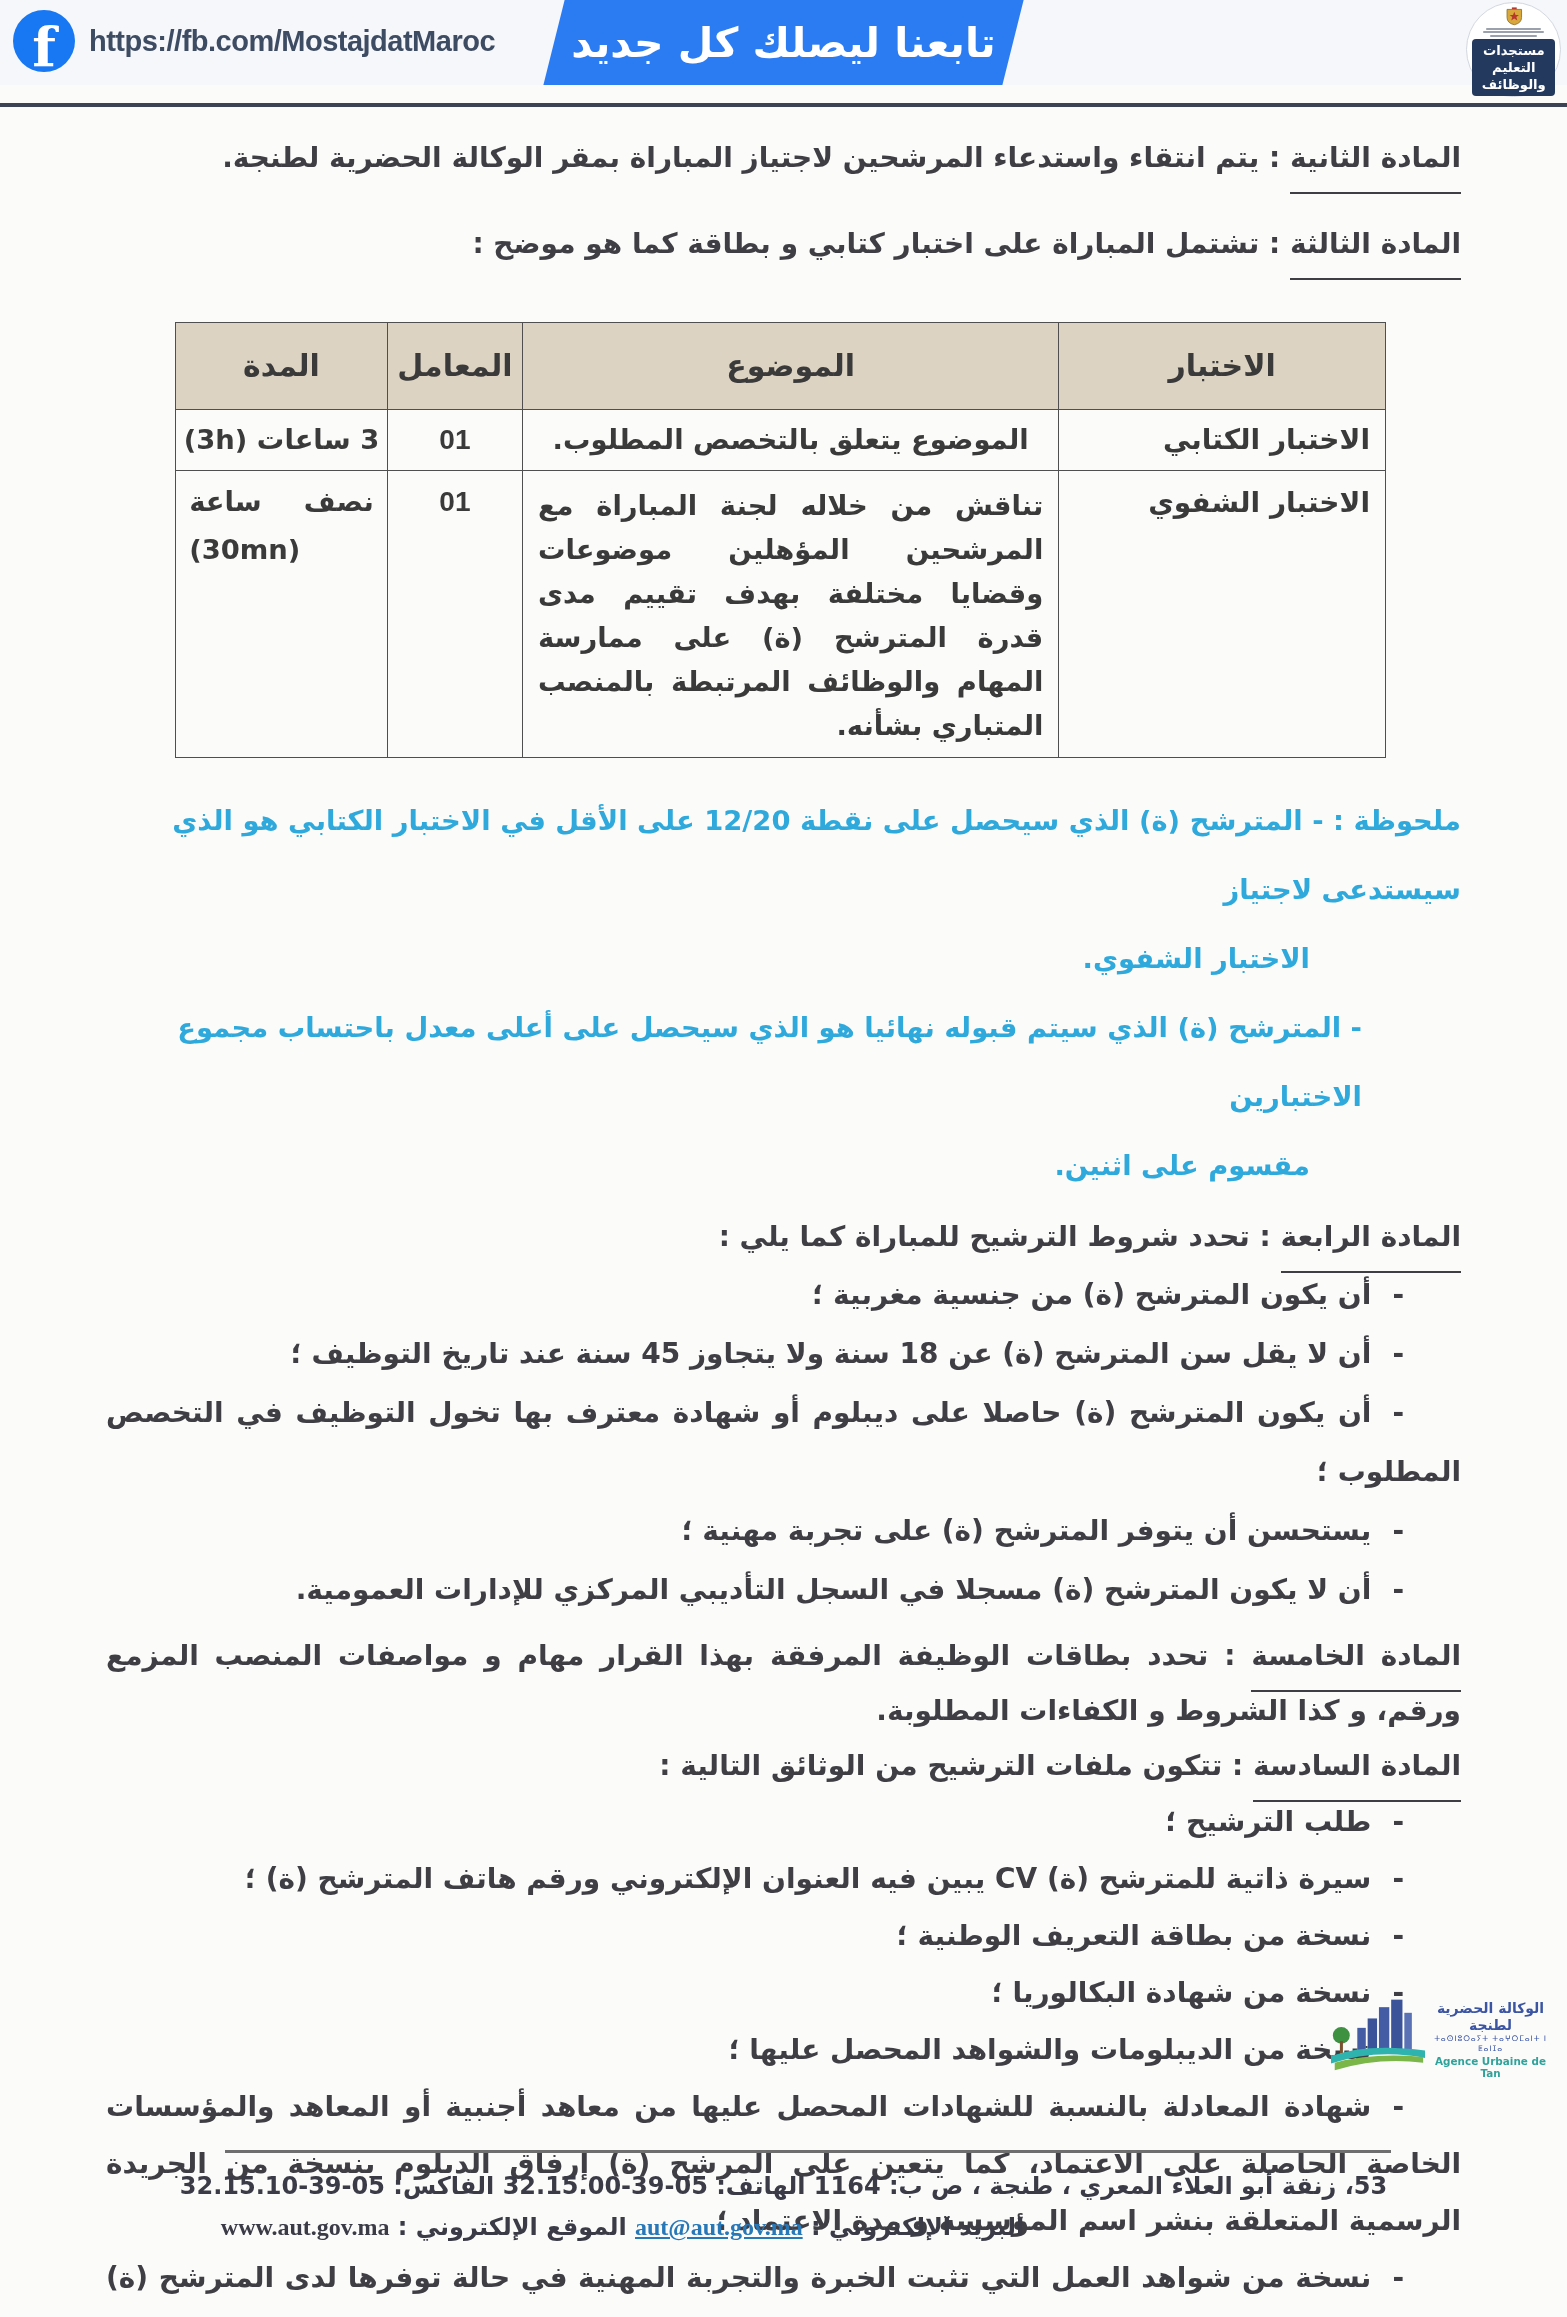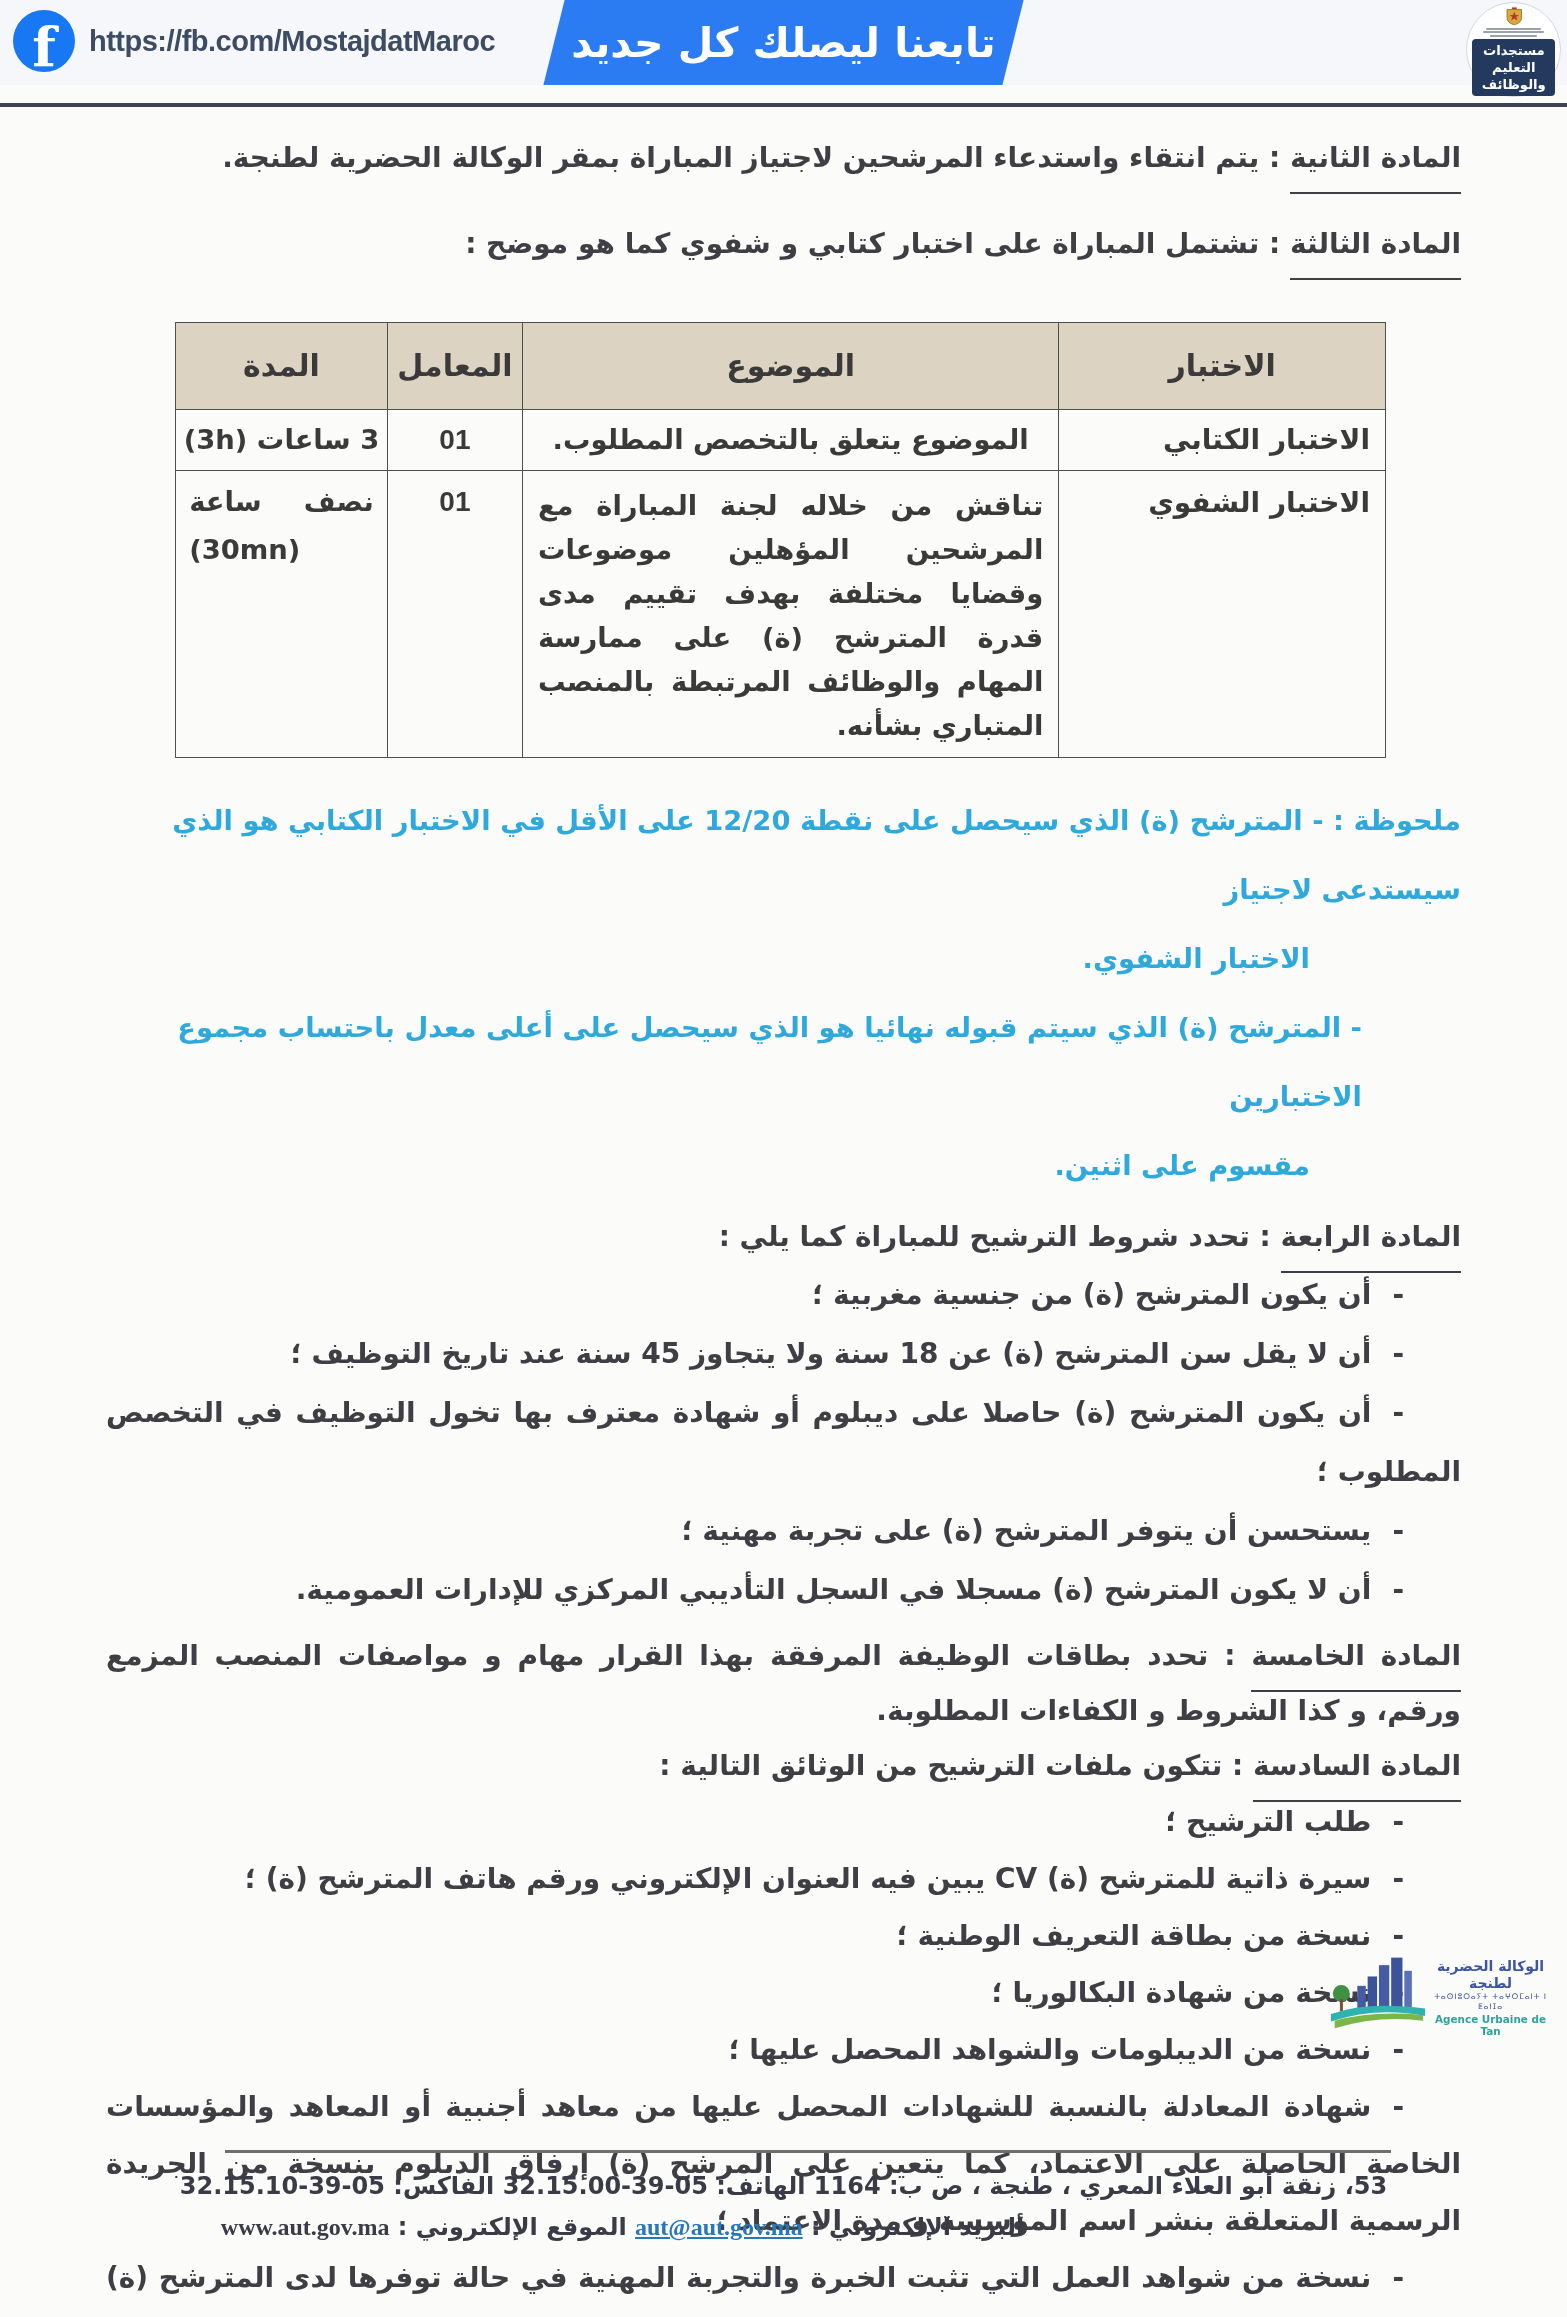--- a/index.html
+++ b/index.html
@@ -85,21 +85,21 @@
   .h-art { margin-top:7.6px; font-size:28px; line-height:57px; }
   .h-just { text-align:justify; line-height:55px; margin-top:9.5px; }
 
   .blist { font-size:28px; line-height:59px; }
   .dlist { font-size:28px; line-height:57px; }
   .b { text-indent:57px; text-align:justify; }
   .b::before { content:"-"; margin-left:21px; }
 
   
   .sep { position:absolute; top:2150px; left:225px; width:1166px; height:2.8px; background:#6e6e6e; }
-  .flogo { position:absolute; top:1952px; left:1329px; width:227px; height:87px; display:flex; align-items:flex-start; }
+  .flogo { position:absolute; top:1994px; left:1329px; width:227px; height:87px; display:flex; align-items:flex-start; }
   .flogo .txt { width:127px; text-align:center; padding-top:5.7px; }
   .flogo .ar { font-size:14px; font-weight:700; color:#3b55a3; direction:rtl; line-height:17px; }
   .flogo .tif { font-size:7.6px; color:#3b55a3; line-height:10.4px; letter-spacing:0.9px; }
   .flogo .fr { font-size:10.4px; font-weight:700; color:#2fa39b; line-height:12.3px; }
   .addr1 {
     position:absolute; top:2172px; left:0; width:1567px; text-align:center; direction:rtl;
     font-size:24px; font-weight:700; color:#3b3b47;
   }
   .addr2 {
     position:absolute; top:2213px; left:0; width:1567px; text-align:center; direction:rtl;
@@ -134,21 +134,21 @@
       <div>والوظائف</div>
     </div>
   </div>
 </div>
 <div class="header-rule"></div>
 
 <div class="doc">
 
   <div class="p"><span class="u">المادة الثانية</span><span> : يتم انتقاء واستدعاء المرشحين لاجتياز المباراة بمقر الوكالة الحضرية لطنجة.</span></div>
 
-  <div class="p p2"><span class="u">المادة الثالثة</span><span> : تشتمل المباراة على اختبار كتابي و شفوي كما هو موضح :</span></div>
+  <div class="p p2"><span class="u">المادة الثالثة</span><span> : تشتمل المباراة على اختبار كتابي و بطاقة كما هو موضح :</span></div>
 
   <table class="exam">
     <colgroup>
         <col class="col-exam">
         <col class="col-subj">
         <col class="col-coef">
         <col class="col-dur">
       </colgroup>
     <tbody>
         <tr>

